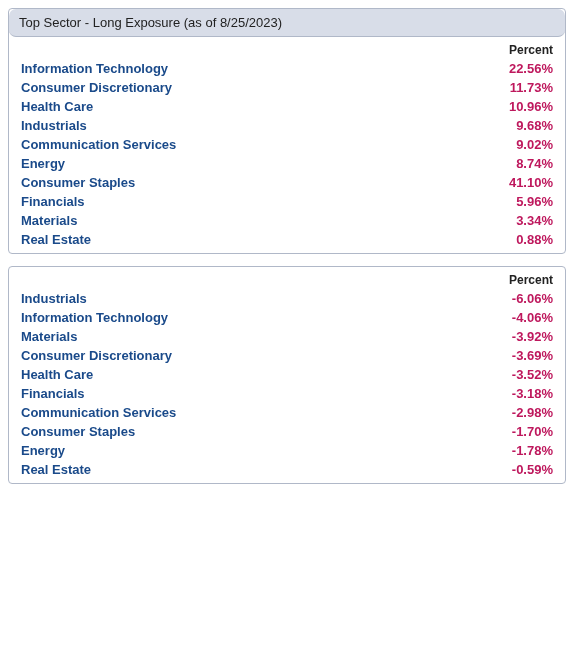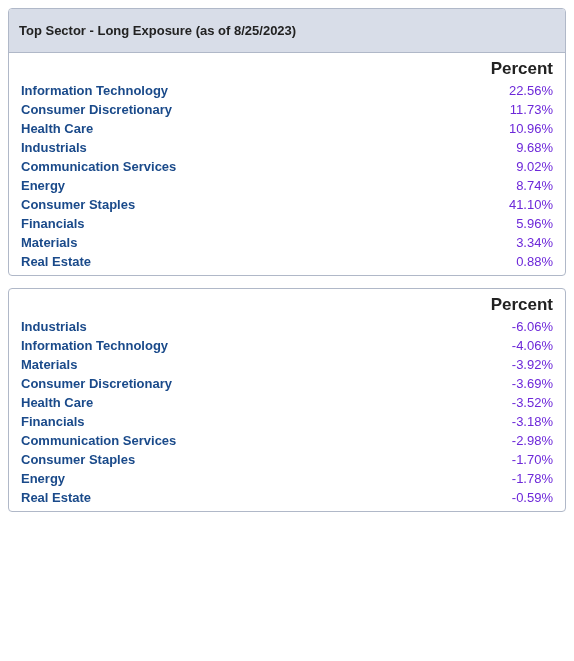--- a/index.html
+++ b/index.html
@@ -12,53 +12,54 @@
       padding: 8px;
     }
     .section {
       border: 1px solid #b0b8c8;
       border-radius: 4px;
       margin-bottom: 12px;
       overflow: hidden;
     }
     .section-header {
       background: #d8dde8;
-      padding: 14px 10px;
-      font-weight: bold;
+      padding: 6px 10px;
+      font-weight: normal;
       font-size: 13px;
       color: #222;
       border-bottom: 1px solid #b0b8c8;
+      border-radius: 7px;
     }
     .table-container {
       padding: 4px 0;
     }
     table {
       width: 100%;
       border-collapse: collapse;
     }
     thead th {
       text-align: right;
       padding: 2px 12px 2px 8px;
       font-weight: bold;
       color: #222;
-      font-size: 17px;
+      font-size: 12px;
     }
     thead th:first-child {
       text-align: left;
     }
     tbody td {
       padding: 2px 12px 2px 12px;
       color: #1a4a8a;
       font-size: 13px;
       font-weight: bold;
     }
     tbody td:last-child {
       text-align: right;
-      color: #6d28d9;
-      font-weight: normal;
+      color: #be185d;
+      font-weight: bold;
     }
   </style>
 </head>
 <body>
 
 <div class="section">
   <div class="section-header">Top Sector - Long Exposure (as of 8/25/2023)</div>
   <div class="table-container">
     <table>
       <thead>

